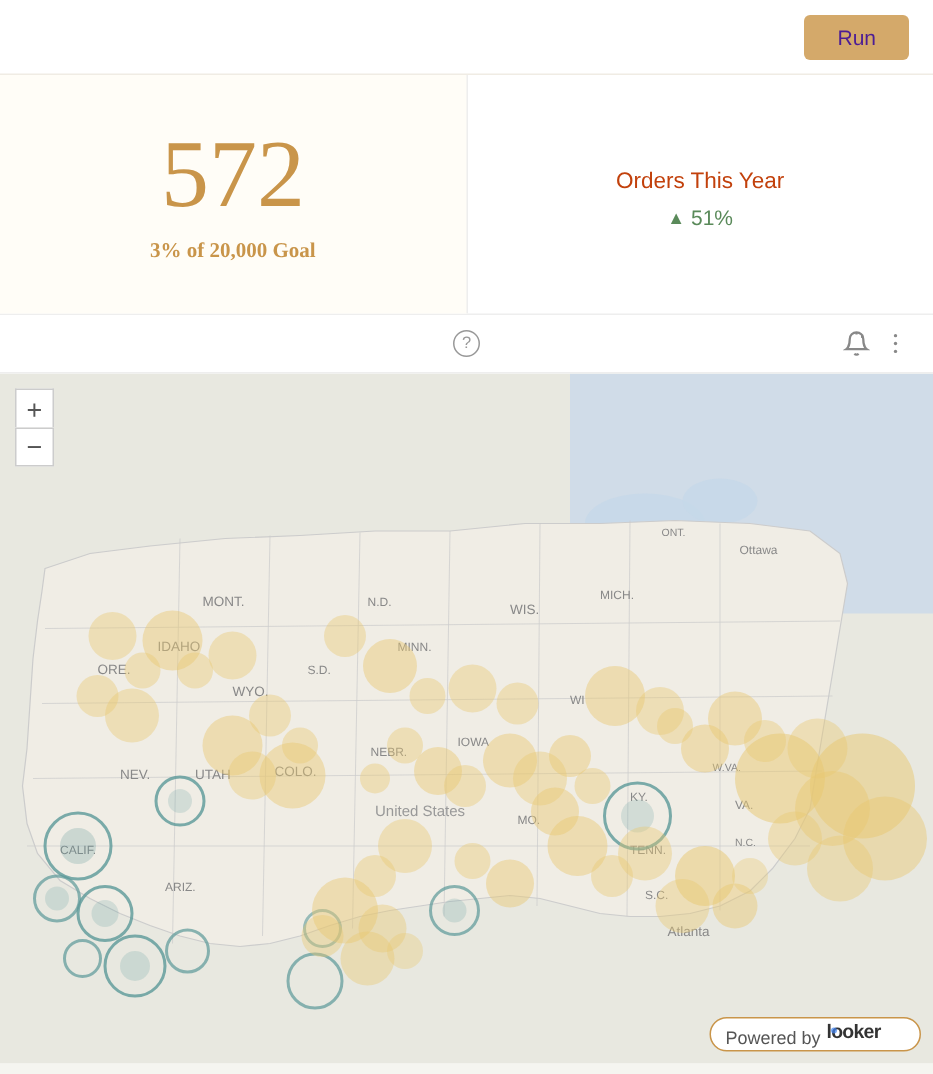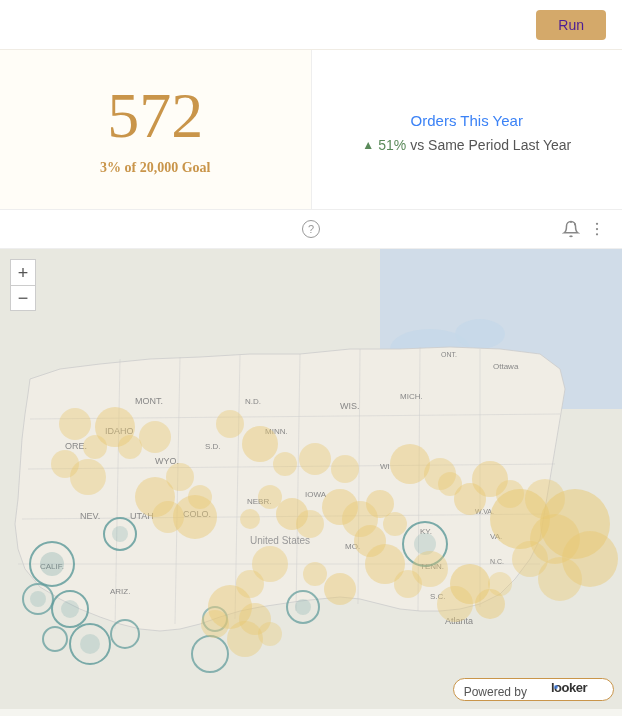--- a/index.html
+++ b/index.html
@@ -78,21 +78,21 @@
       color: #c9954a;
       margin-top: 0;
       font-family: Liberation Serif, serif;
       font-weight: 600;
     }
 
     .metric-card:last-child .metric-number {
       color: #b8944a;
     }
     .metric-card:last-child .metric-label {
-      color: #3b82f6;
+      color: #c2410c;
       text-align: right;
     }
 
     .metric-trend {
       font-size: 14px;
       color: #555;
       margin-top: 8px;
       font-family: sans-serif;
       display: flex;
       align-items: center;
@@ -221,21 +221,20 @@
       display: flex;
       align-items: flex-end;
       gap: 4px;
       z-index: 20;
     }
     .looker-logo {
       font-weight: bold;
       color: #ec4899;
       font-size: 13px;
       letter-spacing: -0.5px;
-      margin-left: 20px;
     }
   </style>
 </head>
 <body>
 
 <div class="top-bar">
   <button class="run-button">Run</button>
 </div>
 
 <div class="metrics-row">
@@ -243,21 +242,20 @@
   <div class="metric-card">
     <div class="metric-number">572</div>
     <div class="metric-sublabel">3% of 20,000 Goal</div>
   </div>
 
   <div class="metric-card">
     <div class="metric-label">Orders This Year</div>
     <div class="metric-trend">
       <span class="trend-up">▲</span>
       <span class="trend-pct">51%</span>
-      <span>vs Same Period Last Year</span>
     </div>
   </div>
 </div>
 
 <div class="map-section">
   <div class="map-header">
     <div class="map-title">
       <span class="map-title-icon">?</span>
     </div>
     <div class="map-actions">

